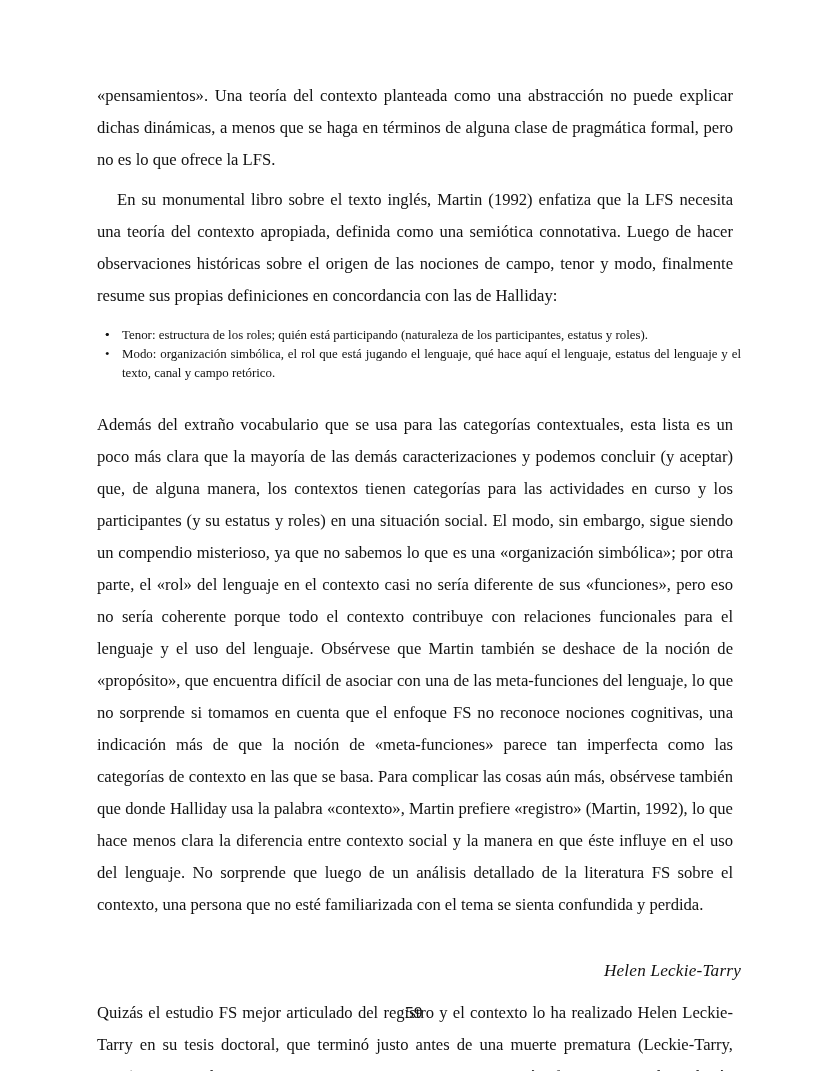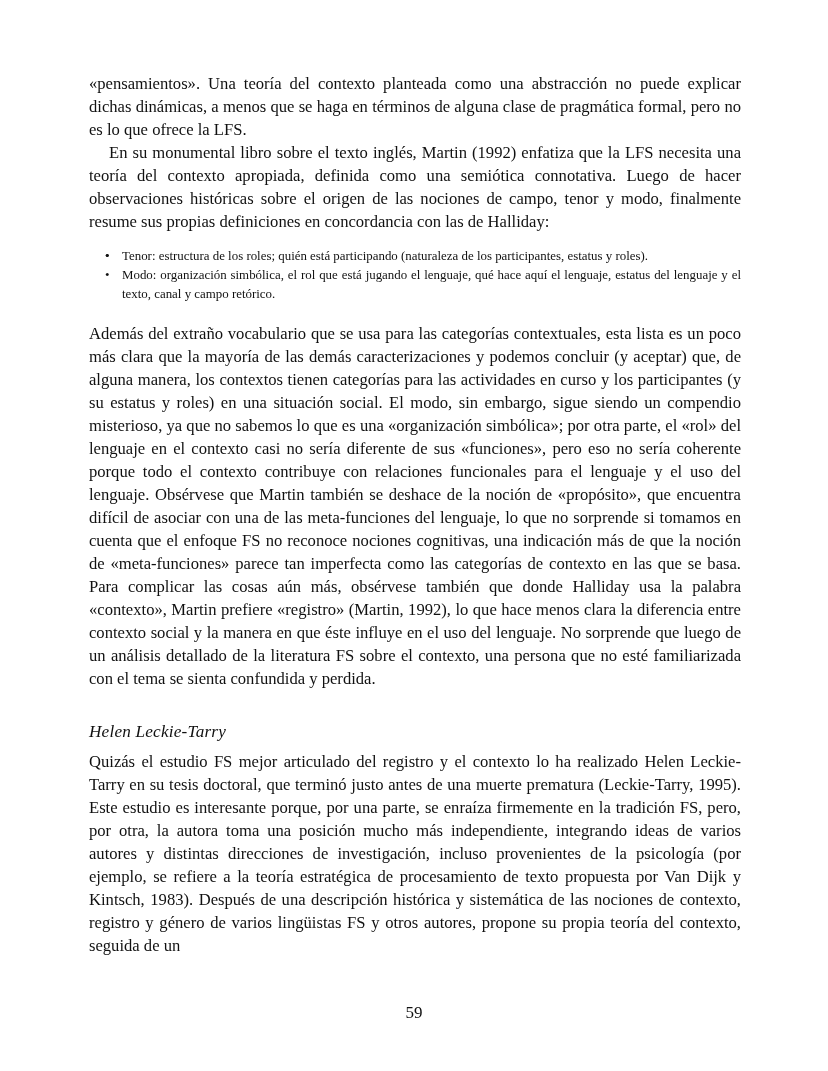--- a/index.html
+++ b/index.html
@@ -27,23 +27,23 @@
   }
 
   .content {
     position: absolute;
     left: 89px;
     top: 72px;
     width: 652px;
   }
 
   p.body-par {
-    margin: 0;
+    margin: 8px;
     font-size: 16.6px;
-    line-height: 23px;
+    line-height: 32px;
     text-align: justify;
     text-justify: inter-word;
     -webkit-hyphens: none;
     hyphens: none;
     color: #111111;
   }
 
   p.body-par.indented {
     text-indent: 20px;
   }
@@ -81,20 +81,21 @@
   .gap-after-bullets { height: 18px; }
 
   h2.section-heading {
     margin: 0;
     font-size: 17.2px;
     line-height: 24px;
     font-style: italic;
     font-weight: normal;
     letter-spacing: 0.2px;
     color: #111111;
+    text-align: right;
   }
 
   .heading-space-above { height: 30px; }
   .heading-space-below { height: 6px; }
 
   .page-number {
     position: absolute;
     left: 0;
     top: 1003px;
     width: 828px;

